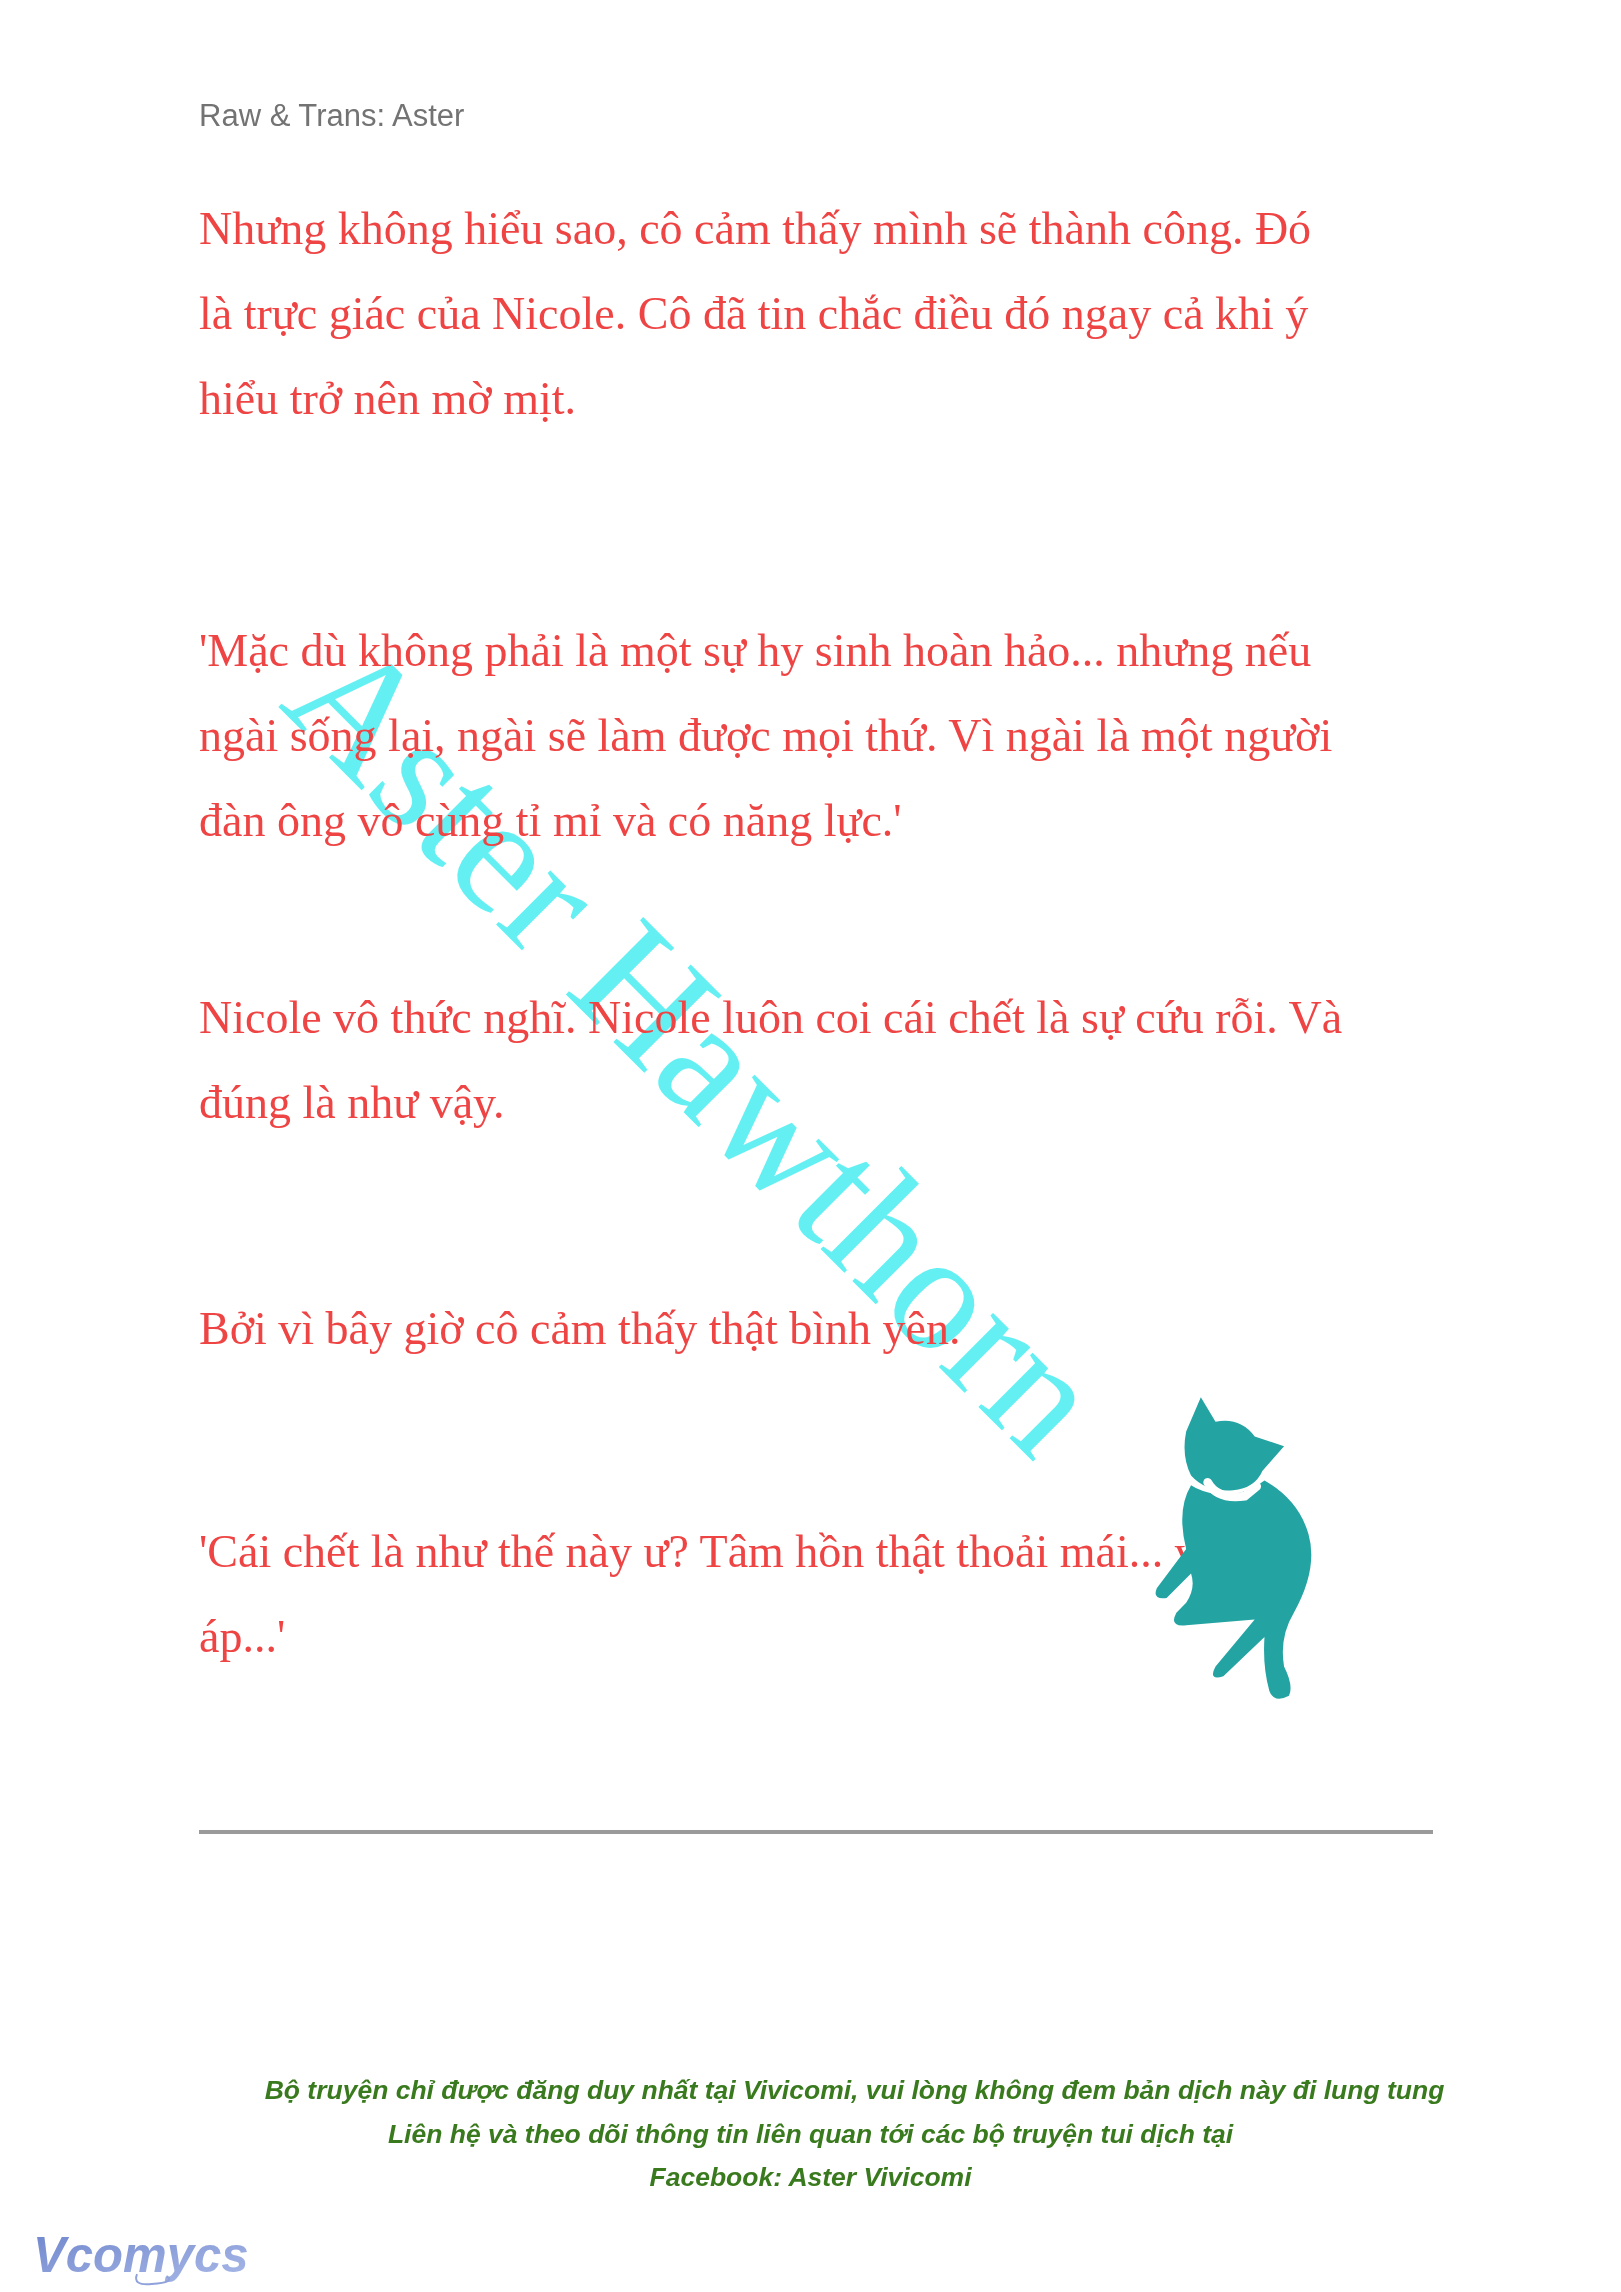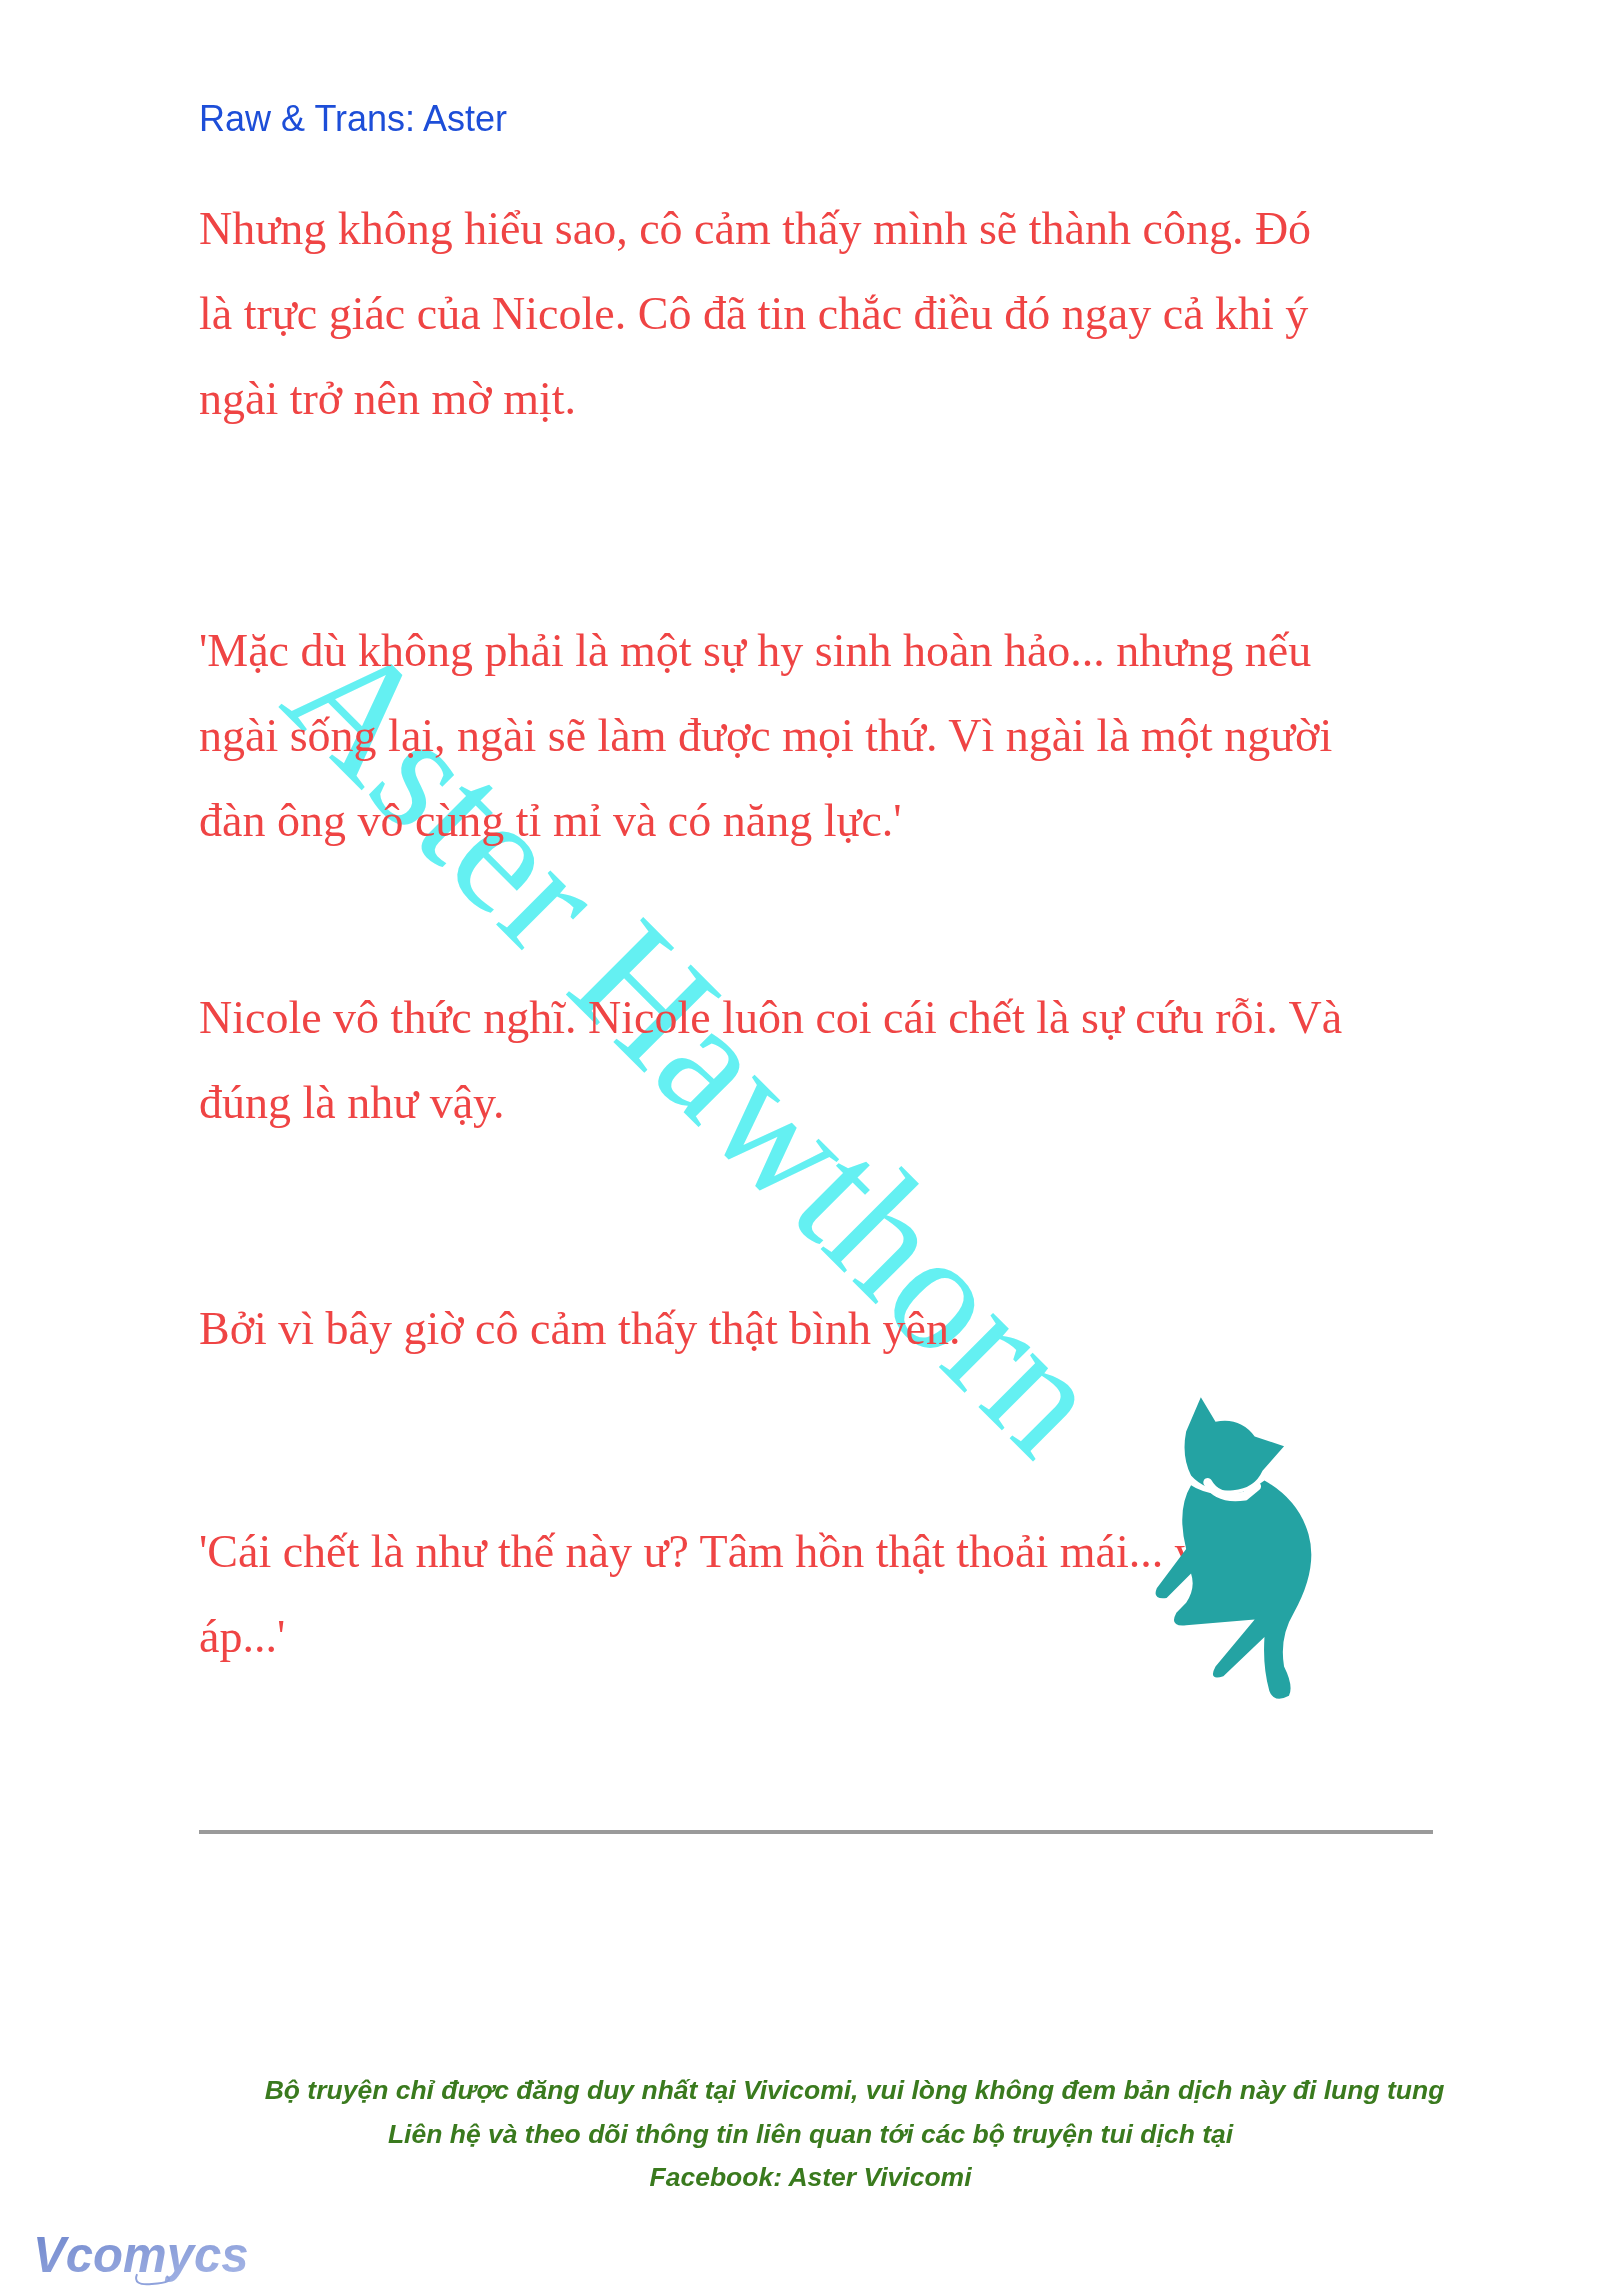--- a/index.html
+++ b/index.html
@@ -1,38 +1,38 @@
 <!DOCTYPE html>
 <html><head>
 <meta charset="utf-8">
 <style>
   html, body { margin:0; padding:0; }
   body { width:1621px; height:2293px; background:#ffffff; position:relative; overflow:hidden; }
-  .header { position:absolute; left:199px; top:98px; font-family:"Liberation Sans", sans-serif; font-size:36px; color:#1d4ed8; }
+  .header { position:absolute; left:199px; top:98px; font-family:"Liberation Sans", sans-serif; font-size:31px; color:#737373; }
   .para { position:absolute; left:199px; width:1274px; font-family:"Liberation Serif", serif; font-size:46px; line-height:85px; color:#ef4444; }
   .para .line { display:block; white-space:nowrap; }
   .rule { position:absolute; left:199px; top:1830px; width:1234px; height:3.9px; background:#9a9a9a; }
   .footer { position:absolute; left:0; width:1621px; text-align:center; font-family:"Liberation Sans", sans-serif; font-style:italic; font-weight:bold; font-size:26.5px; color:#3a7a1e; }
   .watermark { position:absolute; left:59px; top:961px; width:1274px; text-align:center; transform:rotate(45deg); transform-origin:center center;
     font-family:"Liberation Serif", serif; font-size:167px; color:#5cf0f2; opacity:0.95; z-index:2; white-space:nowrap; pointer-events:none; line-height:1; }
   .para { z-index:3; }
   .cat { position:absolute; left:1147px; top:1392px; width:186px; height:314px; z-index:4; }
   .logo { position:absolute; left:29px; top:2225px; width:221px; height:64px; z-index:4; }
 </style>
 </head>
 <body>
 
 <div class="header">Raw &amp; Trans: Aster</div>
 
 <div class="watermark">Aster Hawthorn</div>
 
 <div class="para" style="top:186px;">
   <span class="line">Nhưng không hiểu sao, cô cảm thấy mình sẽ thành công. Đó</span>
   <span class="line">là trực giác của Nicole. Cô đã tin chắc điều đó ngay cả khi ý</span>
-  <span class="line">ngài trở nên mờ mịt.</span>
+  <span class="line">hiểu trở nên mờ mịt.</span>
 </div>
 
 <div class="para" style="top:608px;">
   <span class="line">'Mặc dù không phải là một sự hy sinh hoàn hảo... nhưng nếu</span>
   <span class="line">ngài sống lại, ngài sẽ làm được mọi thứ. Vì ngài là một người</span>
   <span class="line">đàn ông vô cùng tỉ mỉ và có năng lực.'</span>
 </div>
 
 <div class="para" style="top:975px;">
   <span class="line">Nicole vô thức nghĩ. Nicole luôn coi cái chết là sự cứu rỗi. Và</span>

